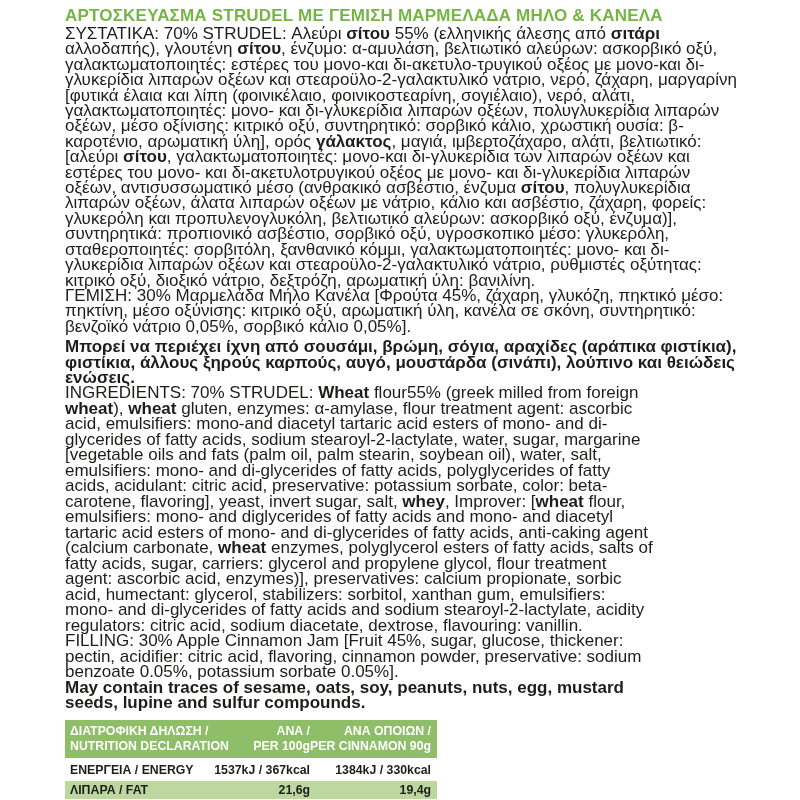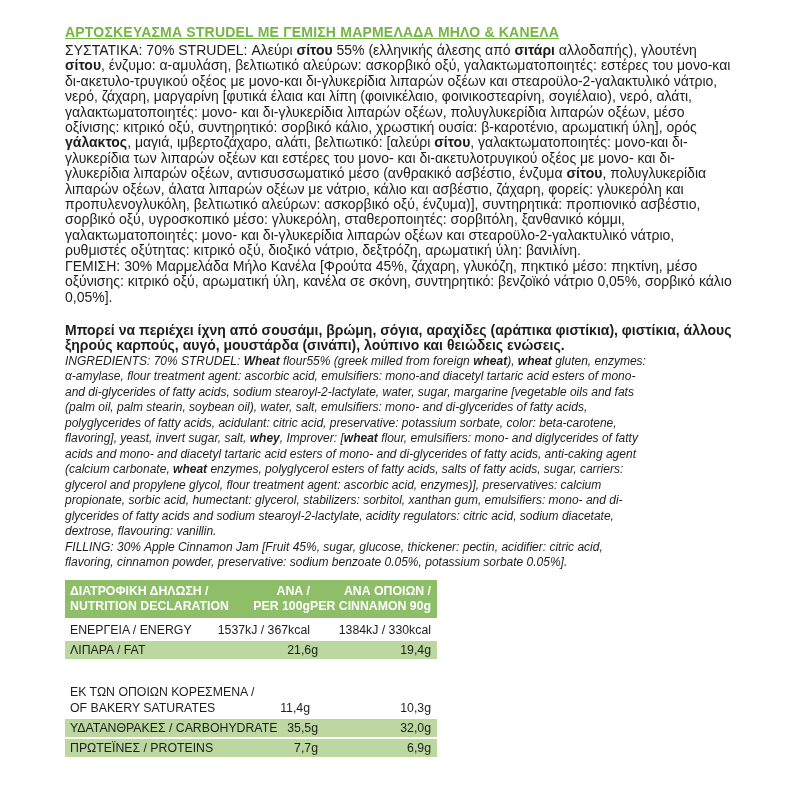--- a/index.html
+++ b/index.html
@@ -11,73 +11,74 @@
   *{box-sizing:border-box;}
   html,body{margin:0;padding:0;background:#ffffff;}
   body{
     width:800px;height:800px;overflow:hidden;
     font-family:"Liberation Sans","DejaVu Sans",sans-serif;
     color:var(--ink);
     -webkit-font-smoothing:antialiased;
   }
   .page{position:relative;width:800px;height:800px;padding:8px 63px 0 65px;}
   .sec-heading{
-    margin:17px 0 3px 0;
-    font-size:14px;line-height:15px;font-weight:700;
+    margin:0 0 3px 0;
+    font-size:17px;line-height:15px;font-weight:700;
     color:var(--green-heading);
     letter-spacing:.2px;
-    text-decoration:underline;
   }
   .para{
-    margin:0;font-size:14px;line-height:15.4px;
+    margin:0;font-size:17px;line-height:15.4px;
     letter-spacing:0;
   }
   .gr{width:672px;}
-  .en{width:588px;font-size:12px;line-height:15.5px;font-style:italic;}
+  .en{width:588px;font-size:17px;line-height:15.5px;}
   .allergens{font-weight:700;}
-  .gr-allergens{margin-top:18px;}
+  .gr-allergens{margin-top:5px;}
   .en-heading{margin-top:14px;}
   .b{font-weight:700;}
 
   
   .ntable{width:372px;margin-top:9px;font-size:12.3px;}
   .t-head{
     background:var(--green-band);
     color:#ffffff;font-weight:700;
     display:flex;align-items:flex-end;
     padding:4px 6px 4px 5px;
     line-height:15px;min-height:37px;
     margin-bottom:3px;
   }
   .t-row{
     display:flex;align-items:flex-end;
     padding:1px 6px 1px 5px;
     line-height:16px;min-height:18px;
     margin-bottom:2px;
+    font-weight:bold;
   }
-  .t-row.shade{background:var(--green-stripe);gap:8px;}
+  .t-row.shade{background:var(--green-stripe);}
   .t-row.two{min-height:34px;margin-top:24px;}
   .c1{width:135px;flex:none;white-space:nowrap;overflow:visible;}
   .c2{width:105px;flex:none;text-align:right;white-space:nowrap;}
   .c3{flex:1;text-align:right;white-space:nowrap;}
 </style>
 </head>
 <body>
 
 <div class="page">
 
   <h1 class="sec-heading">ΑΡΤΟΣΚΕΥΑΣΜΑ STRUDEL ΜΕ ΓΕΜΙΣΗ ΜΑΡΜΕΛΑΔΑ ΜΗΛΟ &amp; ΚΑΝΕΛΑ</h1>
 
   <p class="para gr"><span>ΣΥΣΤΑΤΙΚΑ: 70% STRUDEL: Αλεύρι </span><span class="b">σίτου</span><span> 55% (ελληνικής άλεσης από </span><span class="b">σιτάρι</span><span> αλλοδαπής), γλουτένη </span><span class="b">σίτου</span><span>, ένζυμο: α-αμυλάση, βελτιωτικό αλεύρων: ασκορβικό οξύ, γαλακτωματοποιητές: εστέρες του μονο-και δι-ακετυλο-τρυγικού οξέος με μονο-και δι-γλυκερίδια λιπαρών οξέων και στεαροϋλο-2-γαλακτυλικό νάτριο, νερό, ζάχαρη, μαργαρίνη [φυτικά έλαια και λίπη (φοινικέλαιο, φοινικοστεαρίνη, σογιέλαιο), νερό, αλάτι, γαλακτωματοποιητές: μονο- και δι-γλυκερίδια λιπαρών οξέων, πολυγλυκερίδια λιπαρών οξέων, μέσο οξίνισης: κιτρικό οξύ, συντηρητικό: σορβικό κάλιο, χρωστική ουσία: β-καροτένιο, αρωματική ύλη], ορός </span><span class="b">γάλακτος</span><span>, μαγιά, ιμβερτοζάχαρο, αλάτι, βελτιωτικό: [αλεύρι </span><span class="b">σίτου</span><span>, γαλακτωματοποιητές: μονο-και δι-γλυκερίδια των λιπαρών οξέων και εστέρες του μονο- και δι-ακετυλοτρυγικού οξέος με μονο- και δι-γλυκερίδια λιπαρών οξέων, αντισυσσωματικό μέσο (ανθρακικό ασβέστιο, ένζυμα </span><span class="b">σίτου</span><span>, πολυγλυκερίδια λιπαρών οξέων, άλατα λιπαρών οξέων με νάτριο, κάλιο και ασβέστιο, ζάχαρη, φορείς: γλυκερόλη και προπυλενογλυκόλη, βελτιωτικό αλεύρων: ασκορβικό οξύ, ένζυμα)], συντηρητικά: προπιονικό ασβέστιο, σορβικό οξύ, υγροσκοπικό μέσο: γλυκερόλη, σταθεροποιητές: σορβιτόλη, ξανθανικό κόμμι, γαλακτωματοποιητές: μονο- και δι-γλυκερίδια λιπαρών οξέων και στεαροϋλο-2-γαλακτυλικό νάτριο, ρυθμιστές οξύτητας: κιτρικό οξύ, διοξικό νάτριο, δεξτρόζη, αρωματική ύλη: βανιλίνη.</span><br><span>ΓΕΜΙΣΗ: 30% Μαρμελάδα Μήλο Κανέλα [Φρούτα 45%, ζάχαρη, γλυκόζη, πηκτικό μέσο: πηκτίνη, μέσο οξύνισης: κιτρικό οξύ, αρωματική ύλη, κανέλα σε σκόνη, συντηρητικό: βενζοϊκό νάτριο 0,05%, σορβικό κάλιο 0,05%].</span></p>
 
   <p class="para gr allergens gr-allergens">Μπορεί να περιέχει ίχνη από σουσάμι, βρώμη, σόγια, αραχίδες (αράπικα φιστίκια), φιστίκια, άλλους ξηρούς καρπούς, αυγό, μουστάρδα (σινάπι), λούπινο και θειώδεις ενώσεις.</p>
 
 
   <p class="para en"><span>INGREDIENTS: 70% STRUDEL: </span><span class="b">Wheat</span><span> flour55% (greek milled from foreign </span><span class="b">wheat</span><span>), </span><span class="b">wheat</span><span> gluten, enzymes: α-amylase, flour treatment agent: ascorbic acid, emulsifiers: mono-and diacetyl tartaric acid esters of mono- and di-glycerides of fatty acids, sodium stearoyl-2-lactylate, water, sugar, margarine [vegetable oils and fats (palm oil, palm stearin, soybean oil), water, salt, emulsifiers: mono- and di-glycerides of fatty acids, polyglycerides of fatty acids, acidulant: citric acid, preservative: potassium sorbate, color: beta-carotene, flavoring], yeast, invert sugar, salt, </span><span class="b">whey</span><span>, Improver: [</span><span class="b">wheat</span><span> flour, emulsifiers: mono- and diglycerides of fatty acids and mono- and diacetyl tartaric acid esters of mono- and di-glycerides of fatty acids, anti-caking agent (calcium carbonate, </span><span class="b">wheat</span><span> enzymes, polyglycerol esters of fatty acids, salts of fatty acids, sugar, carriers: glycerol and propylene glycol, flour treatment agent: ascorbic acid, enzymes)], preservatives: calcium propionate, sorbic acid, humectant: glycerol, stabilizers: sorbitol, xanthan gum, emulsifiers: mono- and di-glycerides of fatty acids and sodium stearoyl-2-lactylate, acidity regulators: citric acid, sodium diacetate, dextrose, flavouring: vanillin.</span><br><span>FILLING: 30% Apple Cinnamon Jam [Fruit 45%, sugar, glucose, thickener: pectin, acidifier: citric acid, flavoring, cinnamon powder, preservative: sodium benzoate 0.05%, potassium sorbate 0.05%].</span></p>
 
+  <p class="para en allergens">May contain traces of sesame, oats, soy, peanuts, nuts, egg, mustard seeds, lupine and sulfur compounds.</p>
 
   <div class="ntable">
 
     <div class="t-head">
       <div class="c1">
         <div>ΔΙΑΤΡΟΦΙΚΗ ΔΗΛΩΣΗ /</div>
         <div>NUTRITION DECLARATION</div>
       </div>
       <div class="c2">
         <div>ΑΝΑ /</div>

